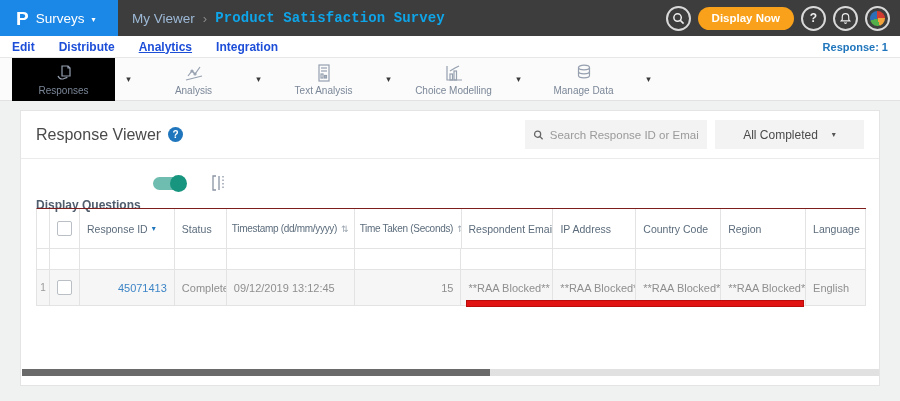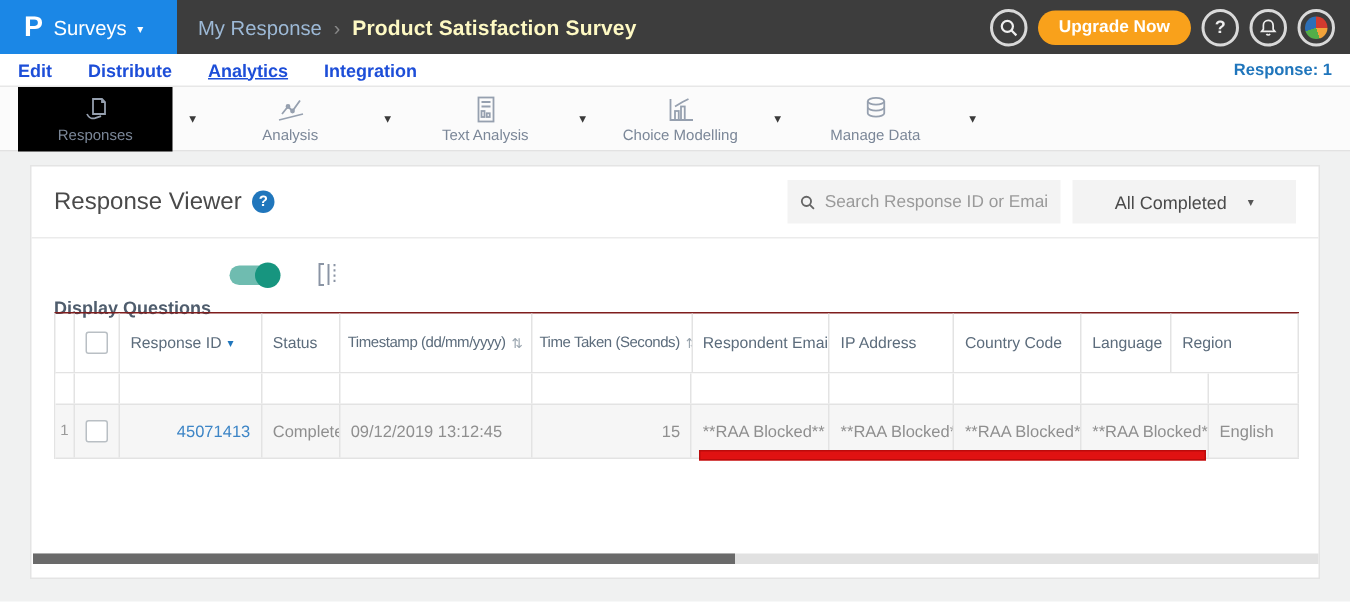--- a/index.html
+++ b/index.html
@@ -19,21 +19,21 @@
   .logo-area {
     width:118px; height:36px; background:#1b87e6; color:#fff;
     display:flex; align-items:center; padding-left:16px; gap:7px; cursor:pointer;
   }
   .logo-p { font-size:19px; font-weight:bold; line-height:1; }
   .logo-text { font-size:13.5px; }
   .logo-caret { font-size:8px; margin-top:2px; }
   .breadcrumb { display:flex; align-items:center; gap:8px; margin-left:14px; }
   .bc-parent { color:#9db9d6; font-size:13.5px; cursor:pointer; text-decoration:none; }
   .bc-sep { color:#8a8a8a; font-size:13px; }
-  .bc-current { color:#fef9c3; font-size:14px; font-weight:bold; letter-spacing:.1px; }
+  .bc-current { color:#0ea5e9; font-size:14px; font-weight:bold; letter-spacing:.1px;font-family:Liberation Mono, monospace; }
   .topbar-right { margin-left:auto; display:flex; align-items:center; gap:7px; padding-right:10px; }
   .circle-btn {
     width:25px; height:25px; border:2px solid #d9d9d9; border-radius:50%;
     display:flex; align-items:center; justify-content:center; color:#eee;
     font-size:12px; font-weight:bold; cursor:pointer; flex:0 0 auto;
   }
   .upgrade {
     background:#f9a11b; border:none; color:#fff; font-weight:bold;
     font-size:11.5px; height:23px; padding:0 14px; border-radius:12px;
     font-family:"Liberation Sans", sans-serif; cursor:pointer;
@@ -147,32 +147,32 @@
 </head>
 <body>
 
 <header class="topbar">
   <div class="logo-area">
     <span class="logo-p">P</span>
     <span class="logo-text">Surveys</span>
     <span class="logo-caret">▾</span>
   </div>
   <nav class="breadcrumb">
-    <a class="bc-parent">My Response</a>
+    <a class="bc-parent">My Viewer</a>
     <span class="bc-sep">›</span>
     <span class="bc-current">Product Satisfaction Survey</span>
   </nav>
   <div class="topbar-right">
     <span class="circle-btn">
       <svg width="13" height="13" viewBox="0 0 14 14">
           <circle cx="6" cy="6" r="4" fill="none" stroke="#eee" stroke-width="1.6"></circle>
           <line x1="9" y1="9" x2="12.5" y2="12.5" stroke="#eee" stroke-width="1.6"></line>
         </svg>
     </span>
-    <button class="upgrade">Upgrade Now</button>
+    <button class="upgrade">Display Now</button>
     <span class="circle-btn">?</span>
     <span class="circle-btn">
       <svg width="13" height="13" viewBox="0 0 16 16">
           <path d="M8 2a4 4 0 0 0-4 4v3.2L2.6 11h10.8L12 9.2V6a4 4 0 0 0-4-4z" fill="none" stroke="#eee" stroke-width="1.4"></path>
           <path d="M6.6 13a1.5 1.5 0 0 0 2.8 0" fill="none" stroke="#eee" stroke-width="1.4"></path>
         </svg>
     </span>
     <span class="circle-btn">
       <span class="avatar-img"></span>
     </span>
@@ -304,25 +304,25 @@
       </div>
       <div class="tcell c-email">
         <span>Respondent Email</span>
       </div>
       <div class="tcell c-ip">
         <span>IP Address</span>
       </div>
       <div class="tcell c-cc">
         <span>Country Code</span>
       </div>
+      <div class="tcell c-region">
+        <span>Region</span>
+      </div>
       <div class="tcell c-lang">
         <span>Language</span>
-      </div>
-      <div class="tcell c-region">
-        <span>Region</span>
       </div>
     </div>
 
     <div class="trow filter">
       <div class="tcell c-num"></div>
       <div class="tcell c-check"></div>
       <div class="tcell c-id"></div>
       <div class="tcell c-status"></div>
       <div class="tcell c-ts"></div>
       <div class="tcell c-time"></div>

